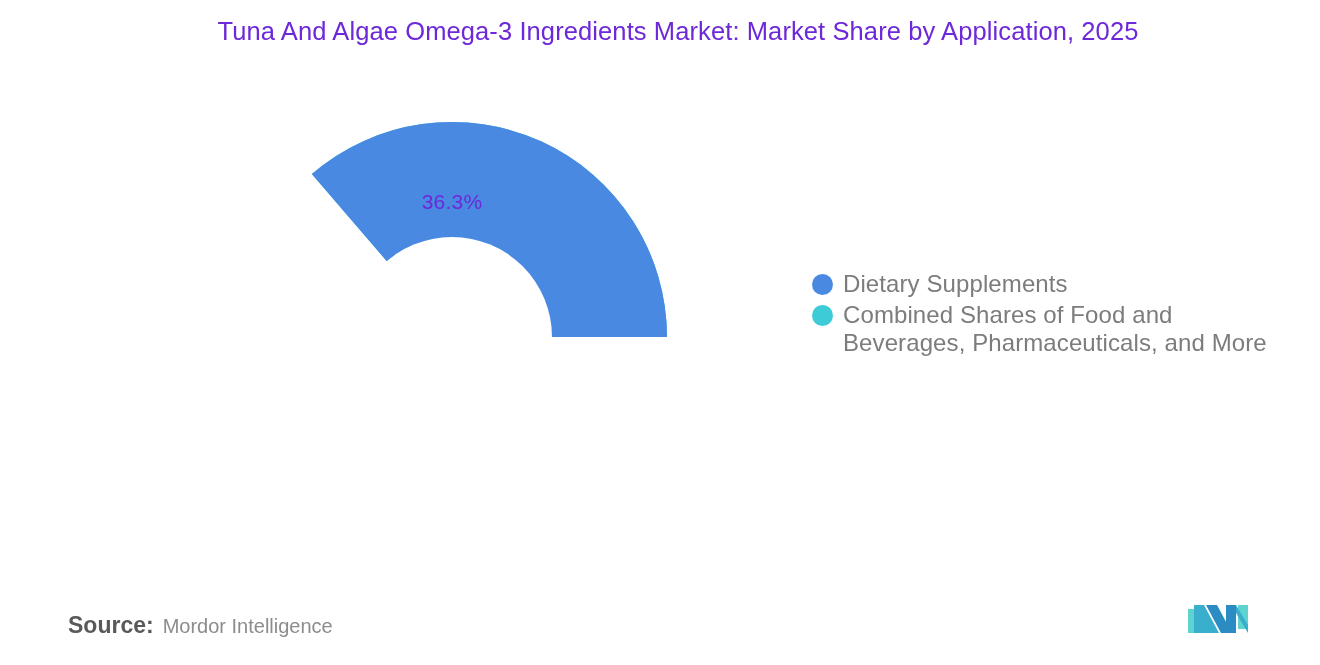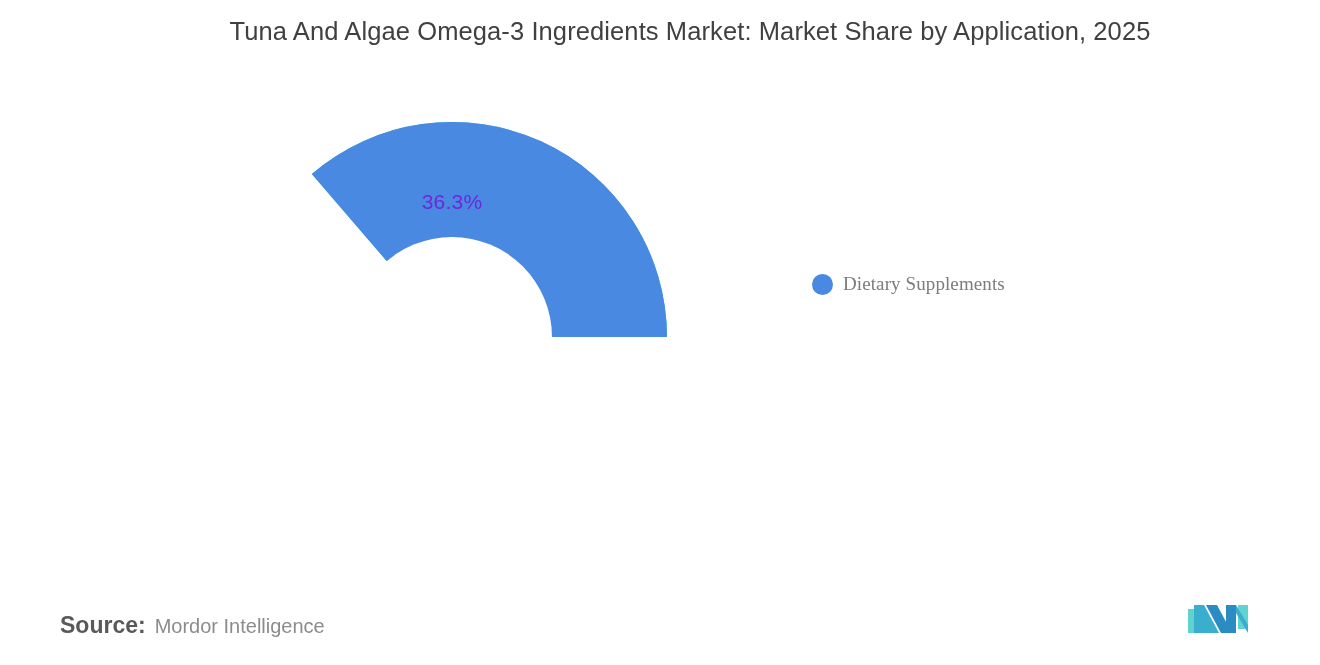--- a/index.html
+++ b/index.html
@@ -12,29 +12,29 @@
     height: 665px;
     position: relative;
     overflow: hidden;
     font-family: "Liberation Sans", sans-serif;
     -webkit-font-smoothing: antialiased;
   }
 
   
   #chart-title {
     position: absolute;
-    left: 160px;
+    left: 148px;
     top: 12px;
     width: 1060px;
     text-align: center;
     font-family: "Liberation Sans", sans-serif;
     font-size: 25.5px;
     font-weight: 400;
     line-height: 38px;
-    color: #404040;
+    color: #6d28d9;
     letter-spacing: 0.1px;
   }
 
   
   #donut-wrap {
     position: absolute;
     left: 237px;
     top: 122px;
     width: 430px;
     height: 430px;
@@ -72,32 +72,32 @@
   }
   .legend-swatch {
     flex: 0 0 auto;
     width: 21px;
     height: 21px;
     border-radius: 50%;
     margin-top: 4px;
     margin-right: 10px;
   }
   .legend-label {
-    font-family: Liberation Serif, serif;
-    font-size: 19px;
+    font-family: Liberation Sans, sans-serif;
+    font-size: 24px;
     font-weight: 400;
     line-height: 28px;
     color: #7c7c7c;
     letter-spacing: 0.1px;
   }
 
   
   #footer-source {
     position: absolute;
-    left: 60px;
+    left: 68px;
     top: 612px;
     display: flex;
     align-items: baseline;
     white-space: nowrap;
   }
   #source-label {
     font-family: "Liberation Sans", sans-serif;
     font-size: 23px;
     font-weight: 700;
     color: #58595b;
@@ -135,20 +135,24 @@
   <div id="slice-label-dietary">36.3%</div>
 </div>
 
 <div id="legend">
 
   <div class="legend-item">
     <span class="legend-swatch" style="background: rgb(74, 137, 226);"></span>
     <span class="legend-label">Dietary Supplements</span>
   </div>
 
+  <div class="legend-item">
+    <span class="legend-swatch" style="background: rgb(62, 203, 216);"></span>
+    <span class="legend-label">Combined Shares of Food and Beverages, Pharmaceuticals, and More</span>
+  </div>
 
 </div>
 
 <div id="footer-source">
   <span id="source-label">Source:</span>
   <span id="source-value">Mordor Intelligence</span>
 </div>
 
 <div id="brand-logo">
   <svg viewBox="0 0 64 36" width="64" height="36">

